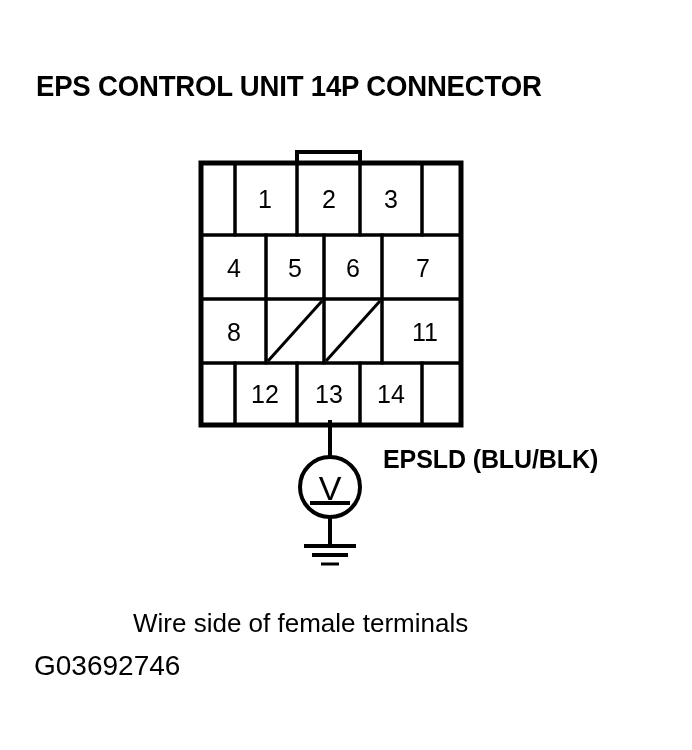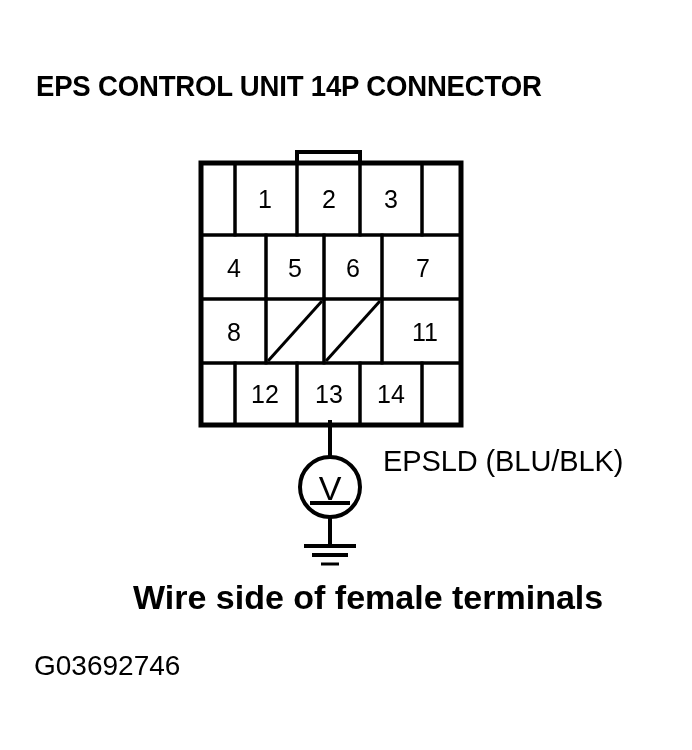--- a/index.html
+++ b/index.html
@@ -63,33 +63,33 @@
     font-size: 34px;
     fill: #000000;
     text-anchor: middle;
   }
 
   
   #signal-label {
     position: absolute;
     left: 383px;
     top: 445px;
-    font-size: 29px;
-    font-weight: normal;
+    font-size: 25px;
+    font-weight: bold;
     white-space: nowrap;
     letter-spacing: -0.1px;
   }
 
   
   #caption {
     position: absolute;
     left: 133px;
-    top: 578px;
-    font-size: 34px;
-    font-weight: bold;
+    top: 608px;
+    font-size: 26px;
+    font-weight: normal;
     white-space: nowrap;
   }
 
   
   #figure-code {
     position: absolute;
     left: 34px;
     top: 650px;
     font-size: 28px;
     font-weight: normal;

